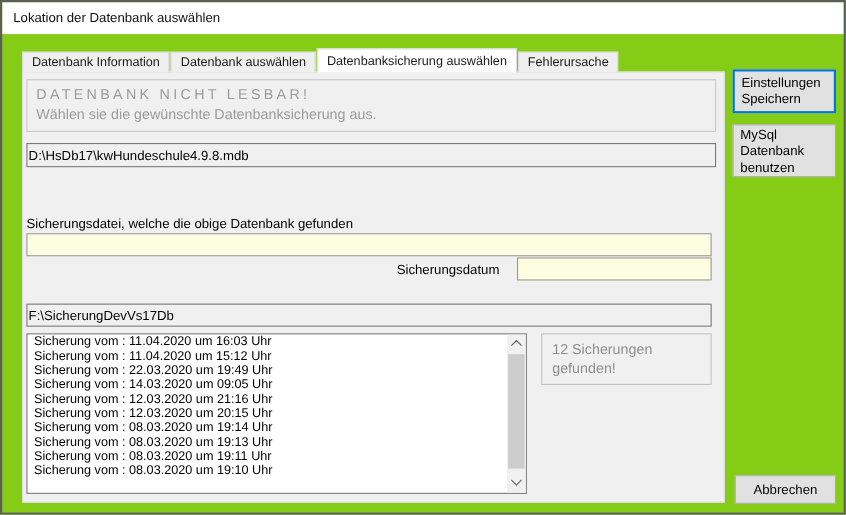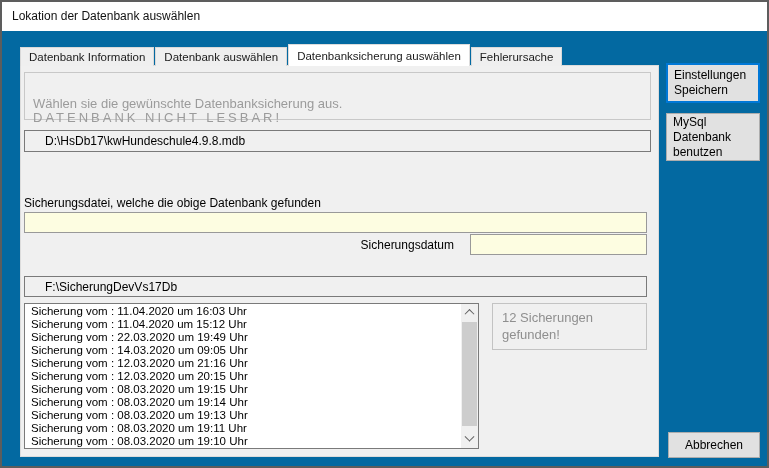--- a/index.html
+++ b/index.html
@@ -1,21 +1,21 @@
 <!DOCTYPE html>
 <html><head>
 <meta charset="utf-8">
 <style>
   * { box-sizing: border-box; margin: 0; padding: 0; }
   html, body { width: 769px; height: 468px; background: #ffffff; }
   body { font-family: "Liberation Sans", sans-serif; }
 
   .window {
     position: relative; width: 769px; height: 468px;
-    border: 2px solid #5d5d5d; background: #0369a1; overflow: hidden;
+    border: 2px solid #5d5d5d; background: #84cc16; overflow: hidden;
   }
   .title-bar {
     position: absolute; left: 0; top: 0; right: 0; height: 29px;
     background: #ffffff;
   }
   .title-text {
     position: absolute; left: 10px; top: 0; line-height: 29px;
     font-size: 12px; color: #111111; white-space: nowrap;
   }
 
@@ -40,30 +40,30 @@
     background: #f0f0f0; border: 1px solid #dcdcdc; z-index: 1;
   }
 
   
   .notice-box {
     position: absolute; left: 22px; top: 70px; width: 627px; height: 48px;
     border: 1px solid #c8c8c8; background: #f0f0f0; z-index: 2;
   }
   .notice-title {
     position: absolute; left: 8px; top: 5px; font-size: 13px;
-    letter-spacing: 3px; color: #9b9b9b; white-space: nowrap; margin-top: 32px;
+    letter-spacing: 3px; color: #9b9b9b; white-space: nowrap;
   }
   .notice-subtitle {
     position: absolute; left: 8px; top: 23px; font-size: 13px;
     color: #9b9b9b; white-space: nowrap;
   }
 
   .path-field {
     position: absolute; background: #f0f0f0; border: 1px solid #7a7a7a;
-    font-size: 12px; color: #000; padding: 0 20px; line-height: 20px;
+    font-size: 12px; color: #000; padding: 0 1px; line-height: 20px;
     white-space: nowrap; overflow: hidden; z-index: 2;
   }
   #db-path { left: 22px; top: 128px; width: 627px; height: 22px; }
   #backup-folder { left: 22px; top: 274px; width: 623px; height: 21px; }
 
   .field-label {
     position: absolute; font-size: 12px; color: #000; white-space: nowrap; z-index: 2;
   }
   #backup-file-label { left: 22px; top: 194px; }
   #backup-date-label { left: 340px; top: 236px; width: 112px; text-align: right; }
@@ -164,21 +164,20 @@
   <div class="path-field" id="backup-folder">F:\SicherungDevVs17Db</div>
 
   <div class="listbox">
     <div class="list-items">
         <div class="list-item">Sicherung vom : 11.04.2020 um 16:03 Uhr</div>
         <div class="list-item">Sicherung vom : 11.04.2020 um 15:12 Uhr</div>
         <div class="list-item">Sicherung vom : 22.03.2020 um 19:49 Uhr</div>
         <div class="list-item">Sicherung vom : 14.03.2020 um 09:05 Uhr</div>
         <div class="list-item">Sicherung vom : 12.03.2020 um 21:16 Uhr</div>
         <div class="list-item">Sicherung vom : 12.03.2020 um 20:15 Uhr</div>
-        <div class="list-item">Sicherung vom : 08.03.2020 um 19:15 Uhr</div>
         <div class="list-item">Sicherung vom : 08.03.2020 um 19:14 Uhr</div>
         <div class="list-item">Sicherung vom : 08.03.2020 um 19:13 Uhr</div>
         <div class="list-item">Sicherung vom : 08.03.2020 um 19:11 Uhr</div>
         <div class="list-item">Sicherung vom : 08.03.2020 um 19:10 Uhr</div>
       </div>
     <div class="scrollbar">
       <div class="scroll-btn up">
         <div class="chev up"></div>
       </div>
       <div class="scroll-thumb"></div>

